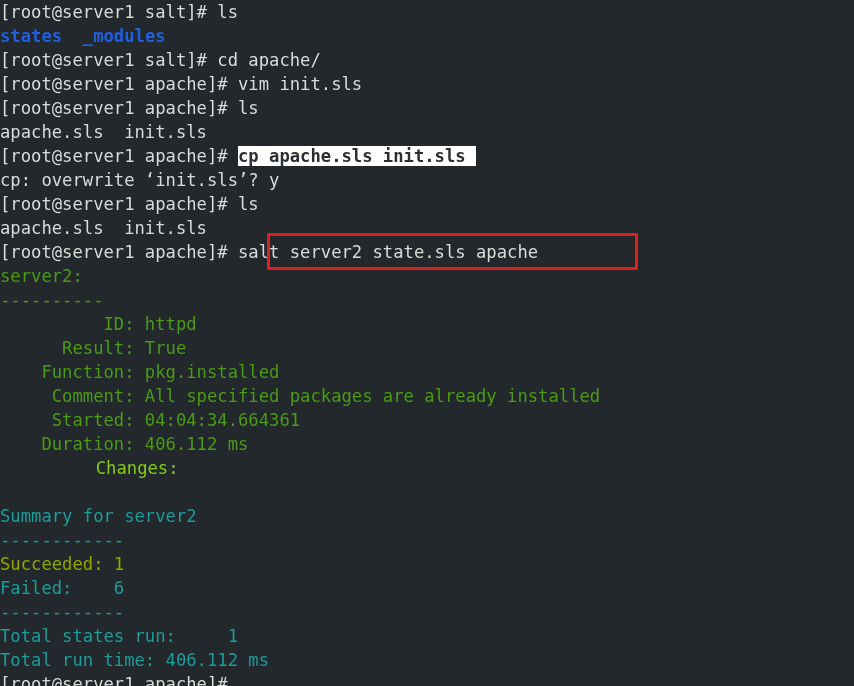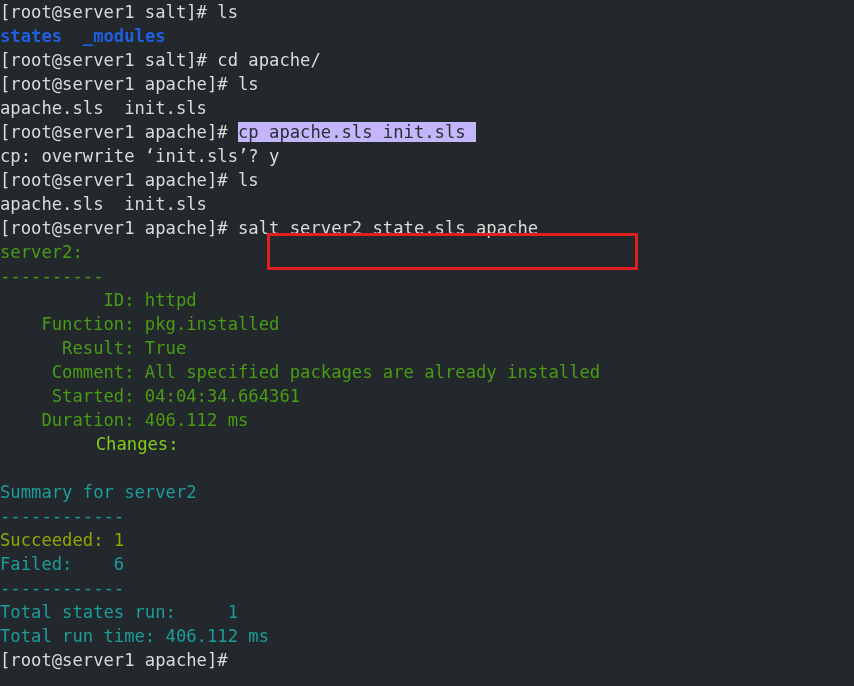--- a/index.html
+++ b/index.html
@@ -54,32 +54,33 @@
   }
 </style>
 </head>
 <body>
 
 <div id="terminal" style="background: rgb(34, 40, 43);">
   <div id="screen">
       <div class="line"><span class="c-default" style="color: rgb(217, 220, 216);">[root@server1 salt]# </span><span class="c-default" style="color: rgb(217, 220, 216);">ls</span></div>
       <div class="line"><span class="c-dir" style="color: rgb(31, 95, 224);">states</span><span class="c-default" style="color: rgb(217, 220, 216);">  </span><span class="c-dir" style="color: rgb(31, 95, 224);">_modules</span></div>
       <div class="line"><span class="c-default" style="color: rgb(217, 220, 216);">[root@server1 salt]# </span><span class="c-default" style="color: rgb(217, 220, 216); margin-top: 44px;">cd apache/</span></div>
+      <div class="line"><span class="c-default" style="color: rgb(217, 220, 216);">[root@server1 apache]# </span><span class="c-default" style="color: rgb(217, 220, 216);">vim init.sls</span></div>
       <div class="line"><span class="c-default" style="color: rgb(217, 220, 216);">[root@server1 apache]# </span><span class="c-default" style="color: rgb(217, 220, 216);">ls</span></div>
       <div class="line"><span class="c-default" style="color: rgb(217, 220, 216);">apache.sls  init.sls</span></div>
-      <div class="line"><span class="c-default" style="color: rgb(217, 220, 216);">[root@server1 apache]# </span><span class="c-reverse" style="background: #c4b5fd; color: rgb(42, 47, 51);">cp apache.sls init.sls </span></div>
+      <div class="line"><span class="c-default" style="color: rgb(217, 220, 216);">[root@server1 apache]# </span><span class="c-reverse" style="background: #ffffff; color: rgb(42, 47, 51); font-weight: bold;">cp apache.sls init.sls </span></div>
       <div class="line"><span class="c-default" style="color: rgb(217, 220, 216); text-align: right;">cp: overwrite ‘init.sls’? y</span></div>
       <div class="line"><span class="c-default" style="color: rgb(217, 220, 216);">[root@server1 apache]# </span><span class="c-default" style="color: rgb(217, 220, 216);">ls</span></div>
       <div class="line"><span class="c-default" style="color: rgb(217, 220, 216);">apache.sls  init.sls</span></div>
       <div class="line"><span class="c-default" style="color: rgb(217, 220, 216);">[root@server1 apache]# </span><span class="c-default" style="color: rgb(217, 220, 216);">salt server2 state.sls apache</span></div>
       <div class="line"><span class="c-green" style="color: rgb(74, 155, 21);">server2:</span></div>
       <div class="line"><span class="c-green" style="color: rgb(74, 155, 21);">----------</span></div>
       <div class="line"><span class="c-green" style="color: rgb(74, 155, 21);">          ID: httpd</span></div>
+      <div class="line"><span class="c-green" style="color: rgb(74, 155, 21);">      Result: True</span></div>
       <div class="line"><span class="c-green" style="color: rgb(74, 155, 21);">    Function: pkg.installed</span></div>
-      <div class="line"><span class="c-green" style="color: rgb(74, 155, 21);">      Result: True</span></div>
       <div class="line"><span class="c-green" style="color: rgb(74, 155, 21);">     Comment: All specified packages are already installed</span></div>
       <div class="line"><span class="c-green" style="color: rgb(74, 155, 21);">     Started: 04:04:34.664361</span></div>
       <div class="line"><span class="c-green" style="color: rgb(74, 155, 21);">    Duration: 406.112 ms</span></div>
       <div class="line"><span class="c-green" style="color: #84cc16; margin-left: 44px;">     Changes:   </span></div>
       <div class="line"><span class="c-default" style="color: rgb(217, 220, 216);"> </span></div>
       <div class="line"><span class="c-teal" style="color: rgb(29, 156, 156);">Summary for server2</span></div>
       <div class="line"><span class="c-teal" style="color: rgb(29, 156, 156);">------------</span></div>
       <div class="line"><span class="c-olive" style="color: rgb(147, 166, 0);">Succeeded: 1</span></div>
       <div class="line"><span class="c-teal" style="color: rgb(29, 156, 156);">Failed:    6</span></div>
       <div class="line"><span class="c-teal" style="color: rgb(29, 156, 156);">------------</span></div>

